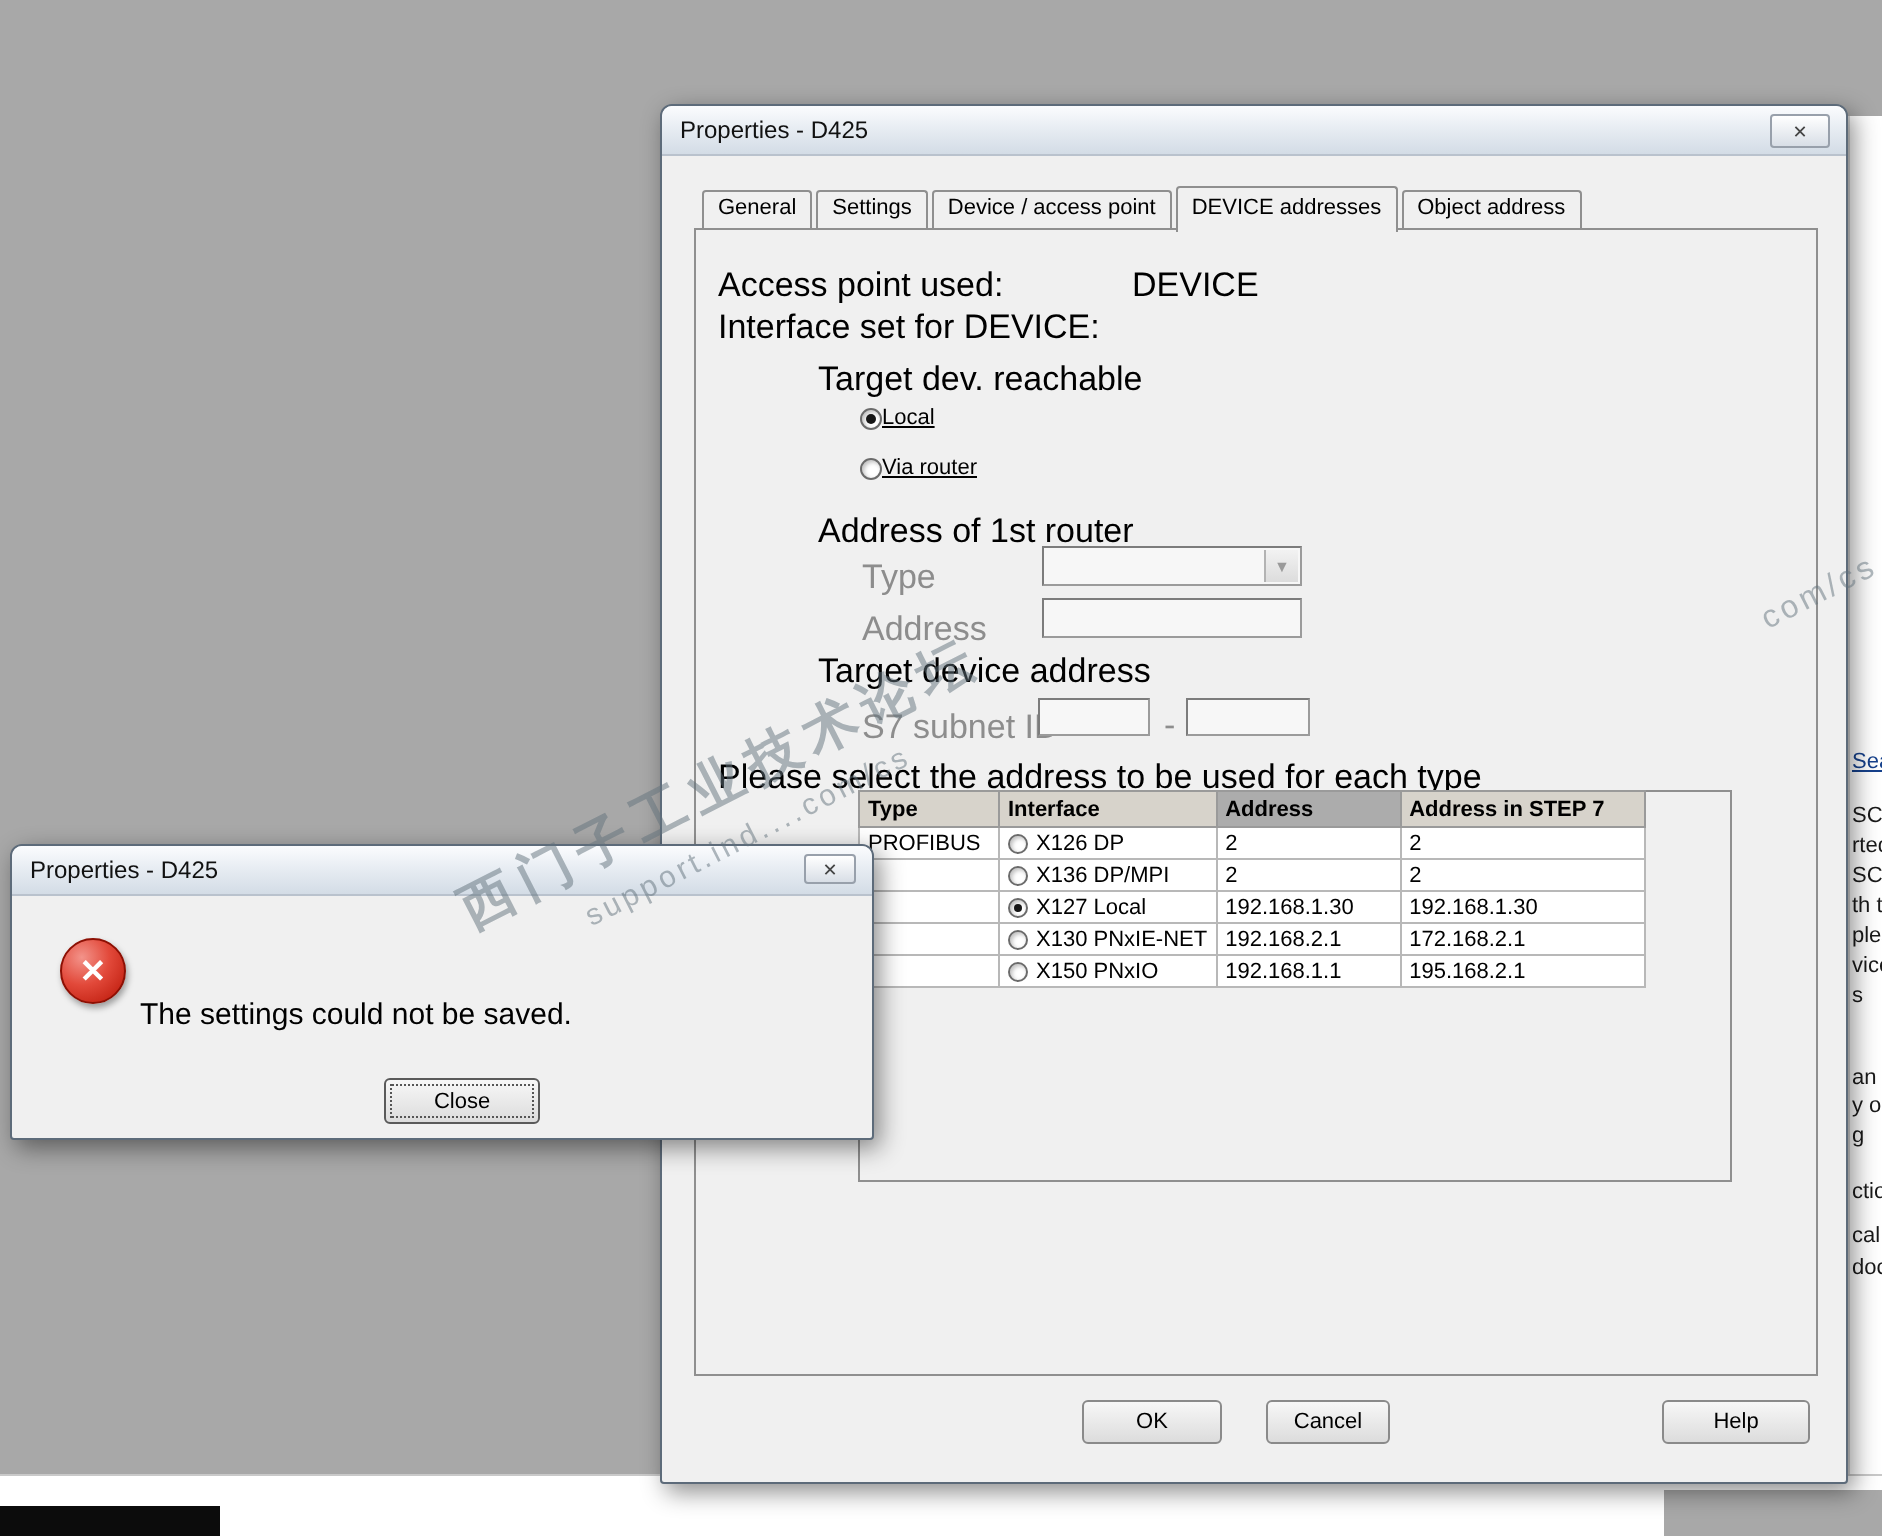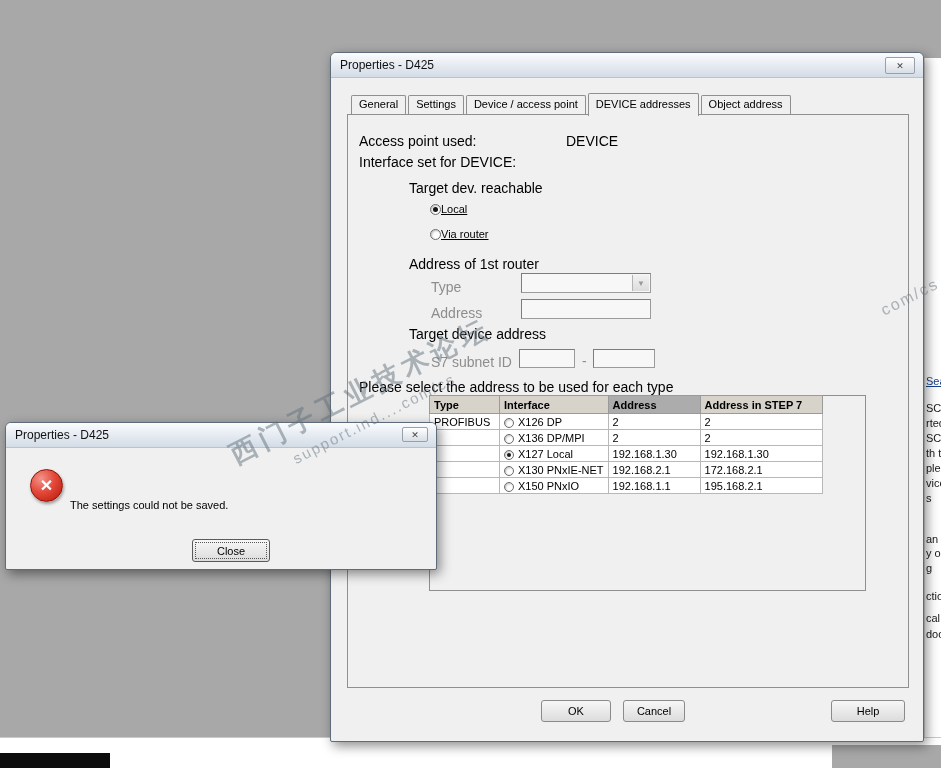--- a/index.html
+++ b/index.html
@@ -22,21 +22,21 @@
   
   .dialog { position:absolute; background:#f0f0f0; border:1px solid #5d6b7a; border-radius:6px 6px 2px 2px; box-shadow:3px 4px 12px rgba(0,0,0,.45); }
   .titlebar { position:relative; height:25px; border-radius:5px 5px 0 0;
     background:linear-gradient(to bottom,#fbfcfe 0%,#e8edf3 45%,#d3dce6 100%);
     border-bottom:1px solid #b9c2cd; }
   .title-text { position:absolute; left:9px; top:0; line-height:25px; font-size:12px; color:#111; white-space:nowrap; }
   .win-close { position:absolute; right:8px; top:4px; width:30px; height:17px;
     background:linear-gradient(#ffffff,#d8dee6); border:1px solid #98a0ab; border-radius:2px;
     display:flex; align-items:center; justify-content:center; font-size:9px; color:#444; cursor:default; }
 
-  .lbl { position:absolute; font-size:14px; color:#000; white-space:nowrap; z-index:2; }
+  .lbl { position:absolute; font-size:17px; color:#000; white-space:nowrap; z-index:2; }
   .lbl.gray { color:#8d8d8d; }
 
   
   .tabbar { position:absolute; left:20px; top:40px; height:21px; display:flex; align-items:flex-end; z-index:3; }
   .tab { height:19px; line-height:17px; padding:0 7px; font-size:11px; background:#f0f0f0;
     border:1px solid #8f8f8f; border-bottom:none; border-radius:2px 2px 0 0; margin-right:2px; white-space:nowrap; }
   .tab.active { height:23px; line-height:21px; margin-bottom:-2px; position:relative; z-index:4; }
   .tab-panel { position:absolute; left:16px; width:562px; top:61px; height:574px; border:1px solid #8f8f8f; z-index:1; }
 
   
@@ -68,21 +68,21 @@
   .btn { position:absolute; font-size:11px; color:#000; background:linear-gradient(#f7f7f7,#dcdcdc);
     border:1px solid #8a8a8a; border-radius:3px; display:flex; align-items:center; justify-content:center; z-index:2; cursor:default; }
   .btn.focus { outline:1px dotted #555; outline-offset:-4px; border-color:#5a5a5a; }
 
   
   .err-icon { position:absolute; left:24px; top:46px; width:33px; height:33px; border-radius:50%;
     background:radial-gradient(circle at 32% 28%, #f3938a 0%, #e2493a 45%, #b81405 100%);
     border:1px solid #8d1004; box-shadow:1px 2px 3px rgba(0,0,0,.35);
     display:flex; align-items:center; justify-content:center; color:#fff; font-size:16px; font-weight:bold; z-index:2; }
   .err-title { position:absolute; left:64px; top:52px; font-size:12.5px; font-weight:bold; color:#000; white-space:nowrap; z-index:2; }
-  .err-body { position:absolute; left:64px; top:76px; font-size:11px; color:#000; white-space:nowrap; z-index:2; }
+  .err-body { position:absolute; left:64px; top:76px; font-size:15px; color:#000; white-space:nowrap; z-index:2; }
 
   
   .watermark { position:absolute; z-index:30; pointer-events:none; color:rgba(98,113,124,.5);
     text-align:center; transform-origin:center; white-space:nowrap; }
   .wm1 { left:130px; top:372px; width:470px; transform:rotate(-27deg); }
   .wm-line1 { font-size:27px; letter-spacing:5px; font-weight:bold; }
   .wm-line2 { font-size:15px; letter-spacing:2px; margin-top:4px; }
   .wm2 { left:800px; top:288px; width:220px; transform:rotate(-27deg); font-size:16px; letter-spacing:2px; }
 </style>
 </head>
@@ -197,21 +197,21 @@
       <tr>
         <td></td>
         <td><span class="radio sm"></span><span>X150 PNxIO</span></td>
         <td>192.168.1.1</td>
         <td>195.168.2.1</td>
       </tr>
     </tbody>
       </table>
 
     <div class="btn" style="left:210px; top:647px; width:70px; height:22px">OK</div>
-    <div class="btn" style="left:292px; top:647px; width:62px; height:22px">Cancel</div>
+    <div class="btn" style="left:302px; top:647px; width:62px; height:22px">Cancel</div>
     <div class="btn" style="left:500px; top:647px; width:74px; height:22px">Help</div>
   </div>
 
   <div class="dialog" style="left:5px; top:422px; width:432px; height:148px; z-index:20;">
     <div class="titlebar">
       <span class="title-text">Properties - D425</span>
       <div class="win-close" style="width:26px; height:15px;">
         <span>✕</span>
       </div>
     </div>

